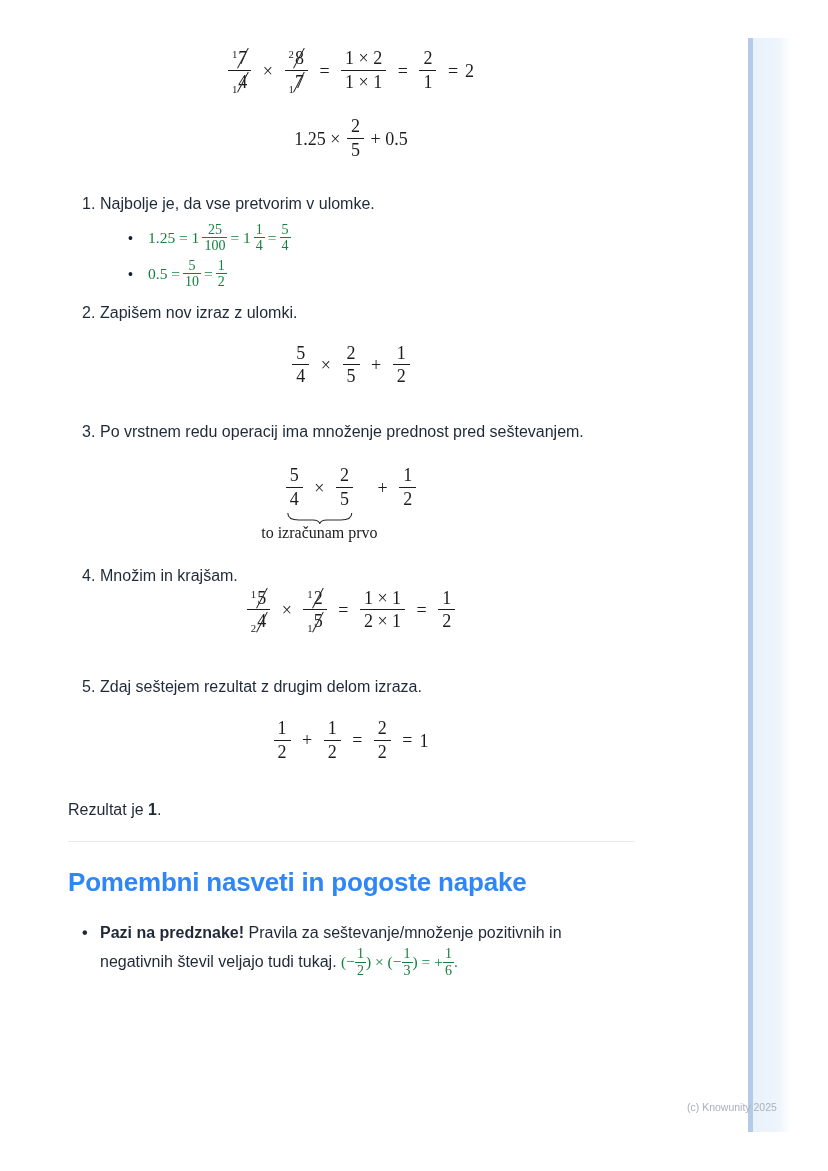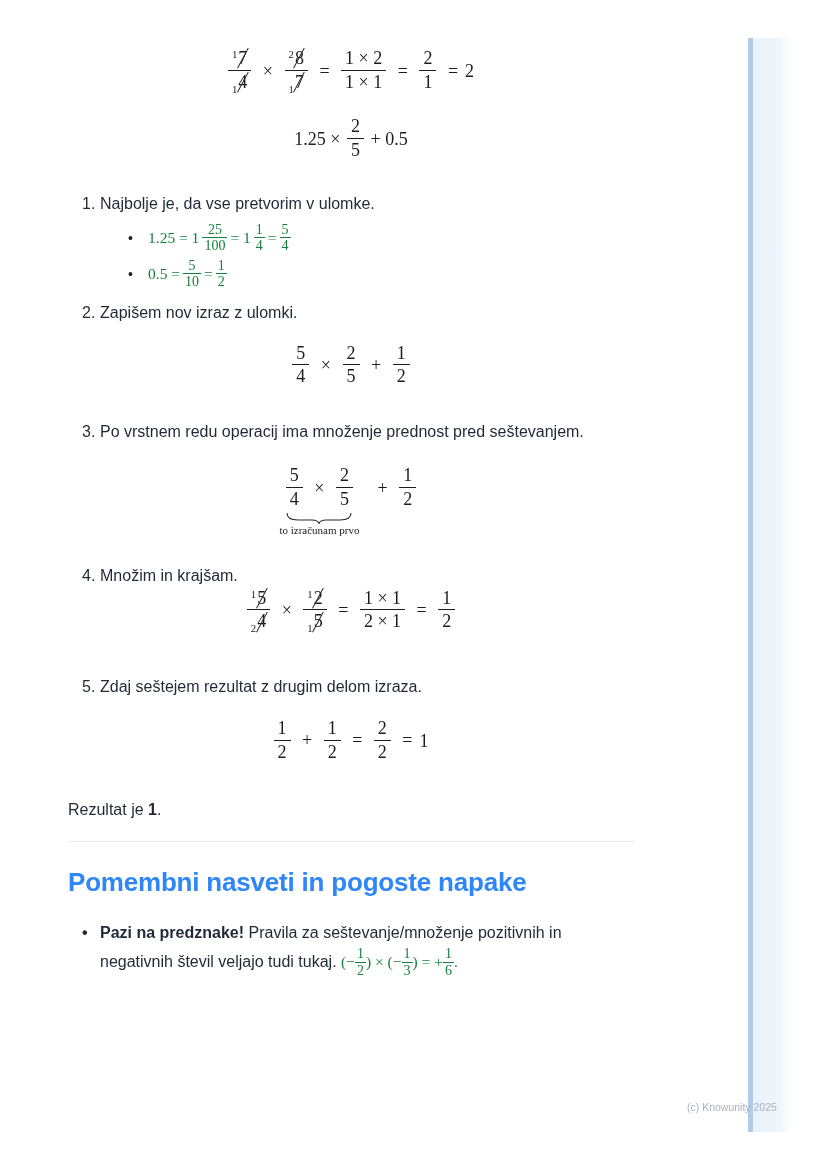--- a/index.html
+++ b/index.html
@@ -38,21 +38,21 @@
   .cx::after {
     content:""; position:absolute; left:50%; top:50%; width:1.3em;
     border-top:1.3px solid #2a2a2a; transform:translate(-50%,-50%) rotate(-62deg);
   }
   .rt { font-size:0.6em; position:relative; top:-0.55em; margin-right:1px; }
   .rb { font-size:0.6em; position:relative; top:0.45em; margin-right:1px; }
   
   .ub-group { position:relative; display:inline-block; }
   .ub-annotation { position:absolute; top:100%; left:50%; transform:translateX(-50%); text-align:center; white-space:nowrap; }
   .ub-brace { display:block; margin:2px auto 0; }
-  .ub-label { display:block; font-family:"Liberation Serif", serif; font-size:11px; color:#1c1c1c; margin-top:1px; }
+  .ub-label { display:block; font-family:"Liberation Serif", serif; font-size:16px; color:#1c1c1c; margin-top:1px; }
   .gap-left { margin-left:20px; }
   
   .imath { font-family:"Liberation Serif", serif; font-size:15.5px; color:#15803d; }
   .imath .frac { font-size:14px; vertical-align:-0.55em; line-height:1.1; }
   .imath .fnum { padding:0 2px 0; } .imath .fden { padding:0 2px 0; }
   .imath .mtext { margin:0 3px; }
   
   .side-panel {
     position:absolute; left:748px; top:38px; width:42px; height:1094px; display:flex;
   }

